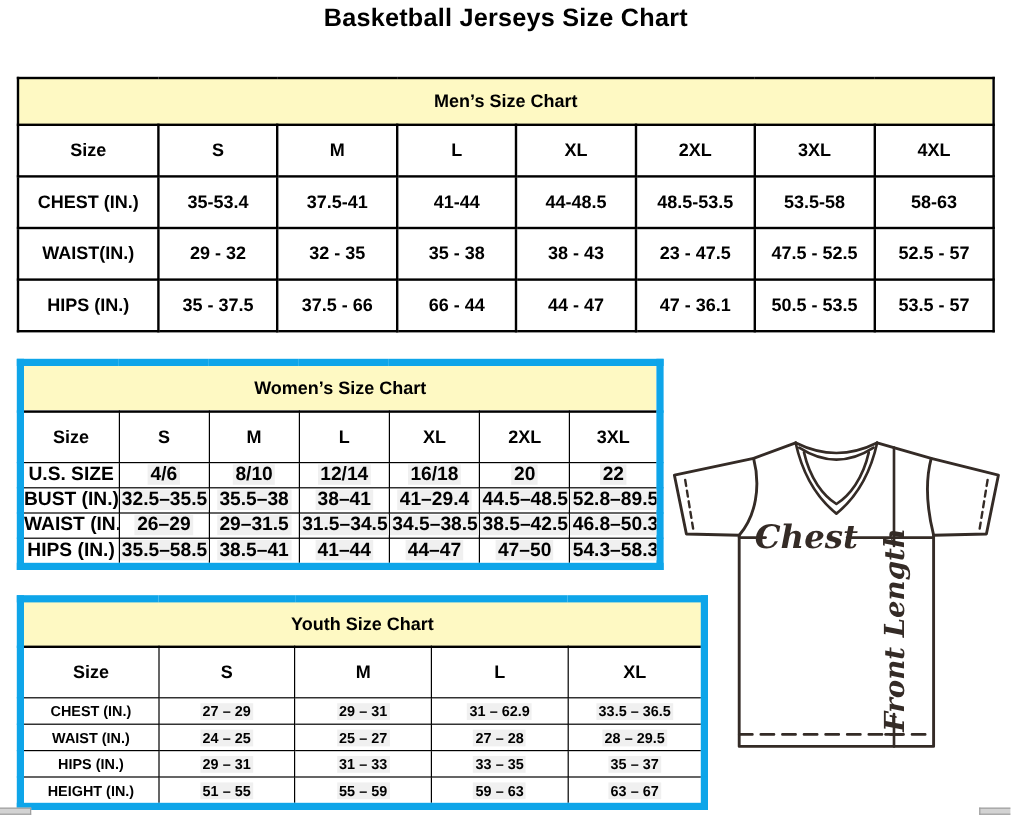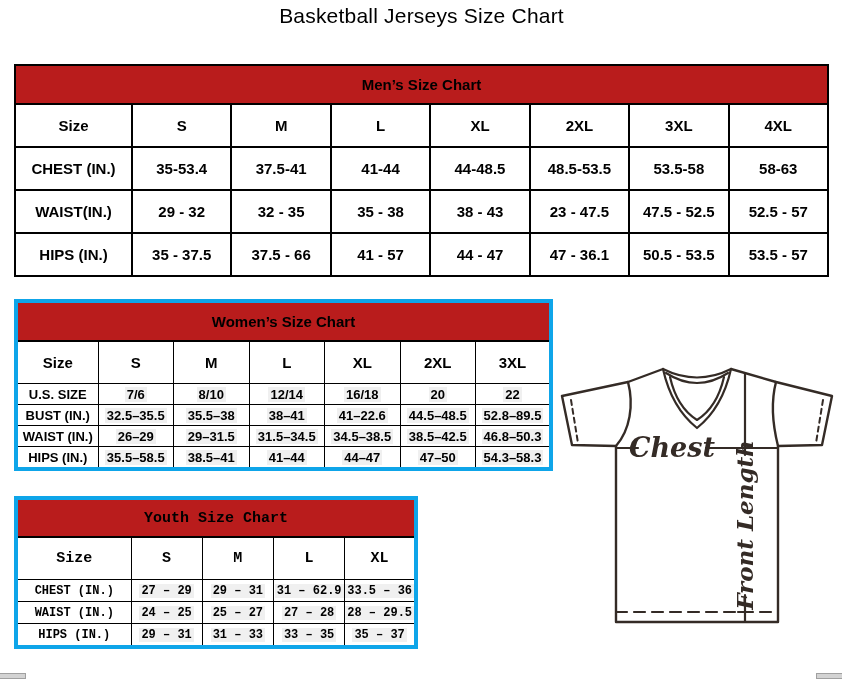--- a/index.html
+++ b/index.html
@@ -2,43 +2,43 @@
 <html><head>
 <meta charset="utf-8">
 <style>
   html,body { margin:0; padding:0; }
   body {
     width:843px; height:679px; position:relative; background:#ffffff;
     font-family:"Liberation Sans", sans-serif; color:#000; overflow:hidden;
   }
   .page-title {
     position:absolute; top:4px; left:0; width:843px;
-    text-align:center; font-size:21px; font-weight:normal; letter-spacing:.2px;
+    text-align:center; font-size:21px; font-weight:bold; letter-spacing:.2px;
   }
   table { border-collapse:collapse; table-layout:fixed; position:absolute; background:#fff; }
   th, td { text-align:center; font-weight:bold; color:#000; padding:0; overflow:hidden; white-space:nowrap; }
-  .caption th { background:#b91c1c; font-size:15px; }
+  .caption th { background:#fef9c3; font-size:15px; }
 
   
   .men { left:14px; top:64px; width:815px; }
   .men th, .men td { border:2px solid #000; }
   .men .caption th { height:37px; }
   .men .cols th { height:41px; font-size:15px; }
   .men tbody th, .men tbody td { height:41px; font-size:15px; }
 
   
   .women { left:14px; top:299px; width:539px; }
-  .youth { left:14px; top:496px; width:404px;font-family:Liberation Mono, monospace; }
+  .youth { left:14px; top:496px; width:576px; }
   .women th, .women td, .youth th, .youth td { border:1px solid #000; }
-  .women, .youth { border:4px solid #0ea5e9; }
+  .women, .youth { border:6px solid #0ea5e9; }
   .women .caption th, .youth .caption th { border-bottom:2px solid #000; }
   .women .caption th { height:37px; }
   .youth .caption th { height:36px; }
   .women .cols th, .youth .cols th { height:41px; font-size:15px; }
-  .women tbody th, .women tbody td { height:20px; font-size:13px; }
+  .women tbody th, .women tbody td { height:20px; font-size:16px; }
   .youth tbody th, .youth tbody td { height:21px; font-size:12px; }
   .women tbody span, .youth tbody span { background:#f0f0f0; padding:0 2px; }
 
   .jersey { position:absolute; left:554px; top:360px; }
   .measure-label {
     font-family:"DejaVu Serif", serif; font-style:italic; font-weight:bold;
   }
 
   .scroll-nub { position:absolute; height:4px; width:25px; background:#d3d3d3; border:1px solid #a0a0a0; top:673px; }
   .nub-left { left:0; border-left:none; }
@@ -93,21 +93,21 @@
         <td><span>35 - 38</span></td>
         <td><span>38 - 43</span></td>
         <td><span>23 - 47.5</span></td>
         <td><span>47.5 - 52.5</span></td>
         <td><span>52.5 - 57</span></td>
       </tr>
       <tr>
         <th>HIPS (IN.)</th>
         <td><span>35 - 37.5</span></td>
         <td><span>37.5 - 66</span></td>
-        <td><span>41 - 57</span></td>
+        <td><span>66 - 44</span></td>
         <td><span>44 - 47</span></td>
         <td><span>47 - 36.1</span></td>
         <td><span>50.5 - 53.5</span></td>
         <td><span>53.5 - 57</span></td>
       </tr>
     </tbody>
 </table>
 
 <table class="women">
     <colgroup>
@@ -129,33 +129,33 @@
         <th>M</th>
         <th>L</th>
         <th>XL</th>
         <th>2XL</th>
         <th>3XL</th>
       </tr>
   </thead>
   <tbody>
       <tr>
         <th>U.S. SIZE</th>
-        <td><span>7/6</span></td>
+        <td><span>4/6</span></td>
         <td><span>8/10</span></td>
         <td><span>12/14</span></td>
         <td><span>16/18</span></td>
         <td><span>20</span></td>
         <td><span>22</span></td>
       </tr>
       <tr>
         <th>BUST (IN.)</th>
         <td><span>32.5–35.5</span></td>
         <td><span>35.5–38</span></td>
         <td><span>38–41</span></td>
-        <td><span>41–22.6</span></td>
+        <td><span>41–29.4</span></td>
         <td><span>44.5–48.5</span></td>
         <td><span>52.8–89.5</span></td>
       </tr>
       <tr>
         <th>WAIST (IN.)</th>
         <td><span>26–29</span></td>
         <td><span>29–31.5</span></td>
         <td><span>31.5–34.5</span></td>
         <td><span>34.5–38.5</span></td>
         <td><span>38.5–42.5</span></td>
@@ -208,20 +208,27 @@
         <td><span>27 – 28</span></td>
         <td><span>28 – 29.5</span></td>
       </tr>
       <tr>
         <th>HIPS (IN.)</th>
         <td><span>29 – 31</span></td>
         <td><span>31 – 33</span></td>
         <td><span>33 – 35</span></td>
         <td><span>35 – 37</span></td>
       </tr>
+      <tr>
+        <th>HEIGHT (IN.)</th>
+        <td><span>51 – 55</span></td>
+        <td><span>55 – 59</span></td>
+        <td><span>59 – 63</span></td>
+        <td><span>63 – 67</span></td>
+      </tr>
     </tbody>
 </table>
 
 <svg class="jersey" width="286" height="270" viewBox="0 0 286 270">
   <g stroke="#342b26" fill="none" stroke-linejoin="round" stroke-linecap="round">
 
     <g stroke-width="2.4">
       <path d="M109,9 L74,22 L8,36 L18,85 L62,86 L62,262 L224,262 L224,86 L268,85 L278,36 L222,22 L177,9"></path>
       <path d="M74,22 C 80,45 76,70 62,86"></path>
       <path d="M222,22 C 216,45 220,70 224,86"></path>

